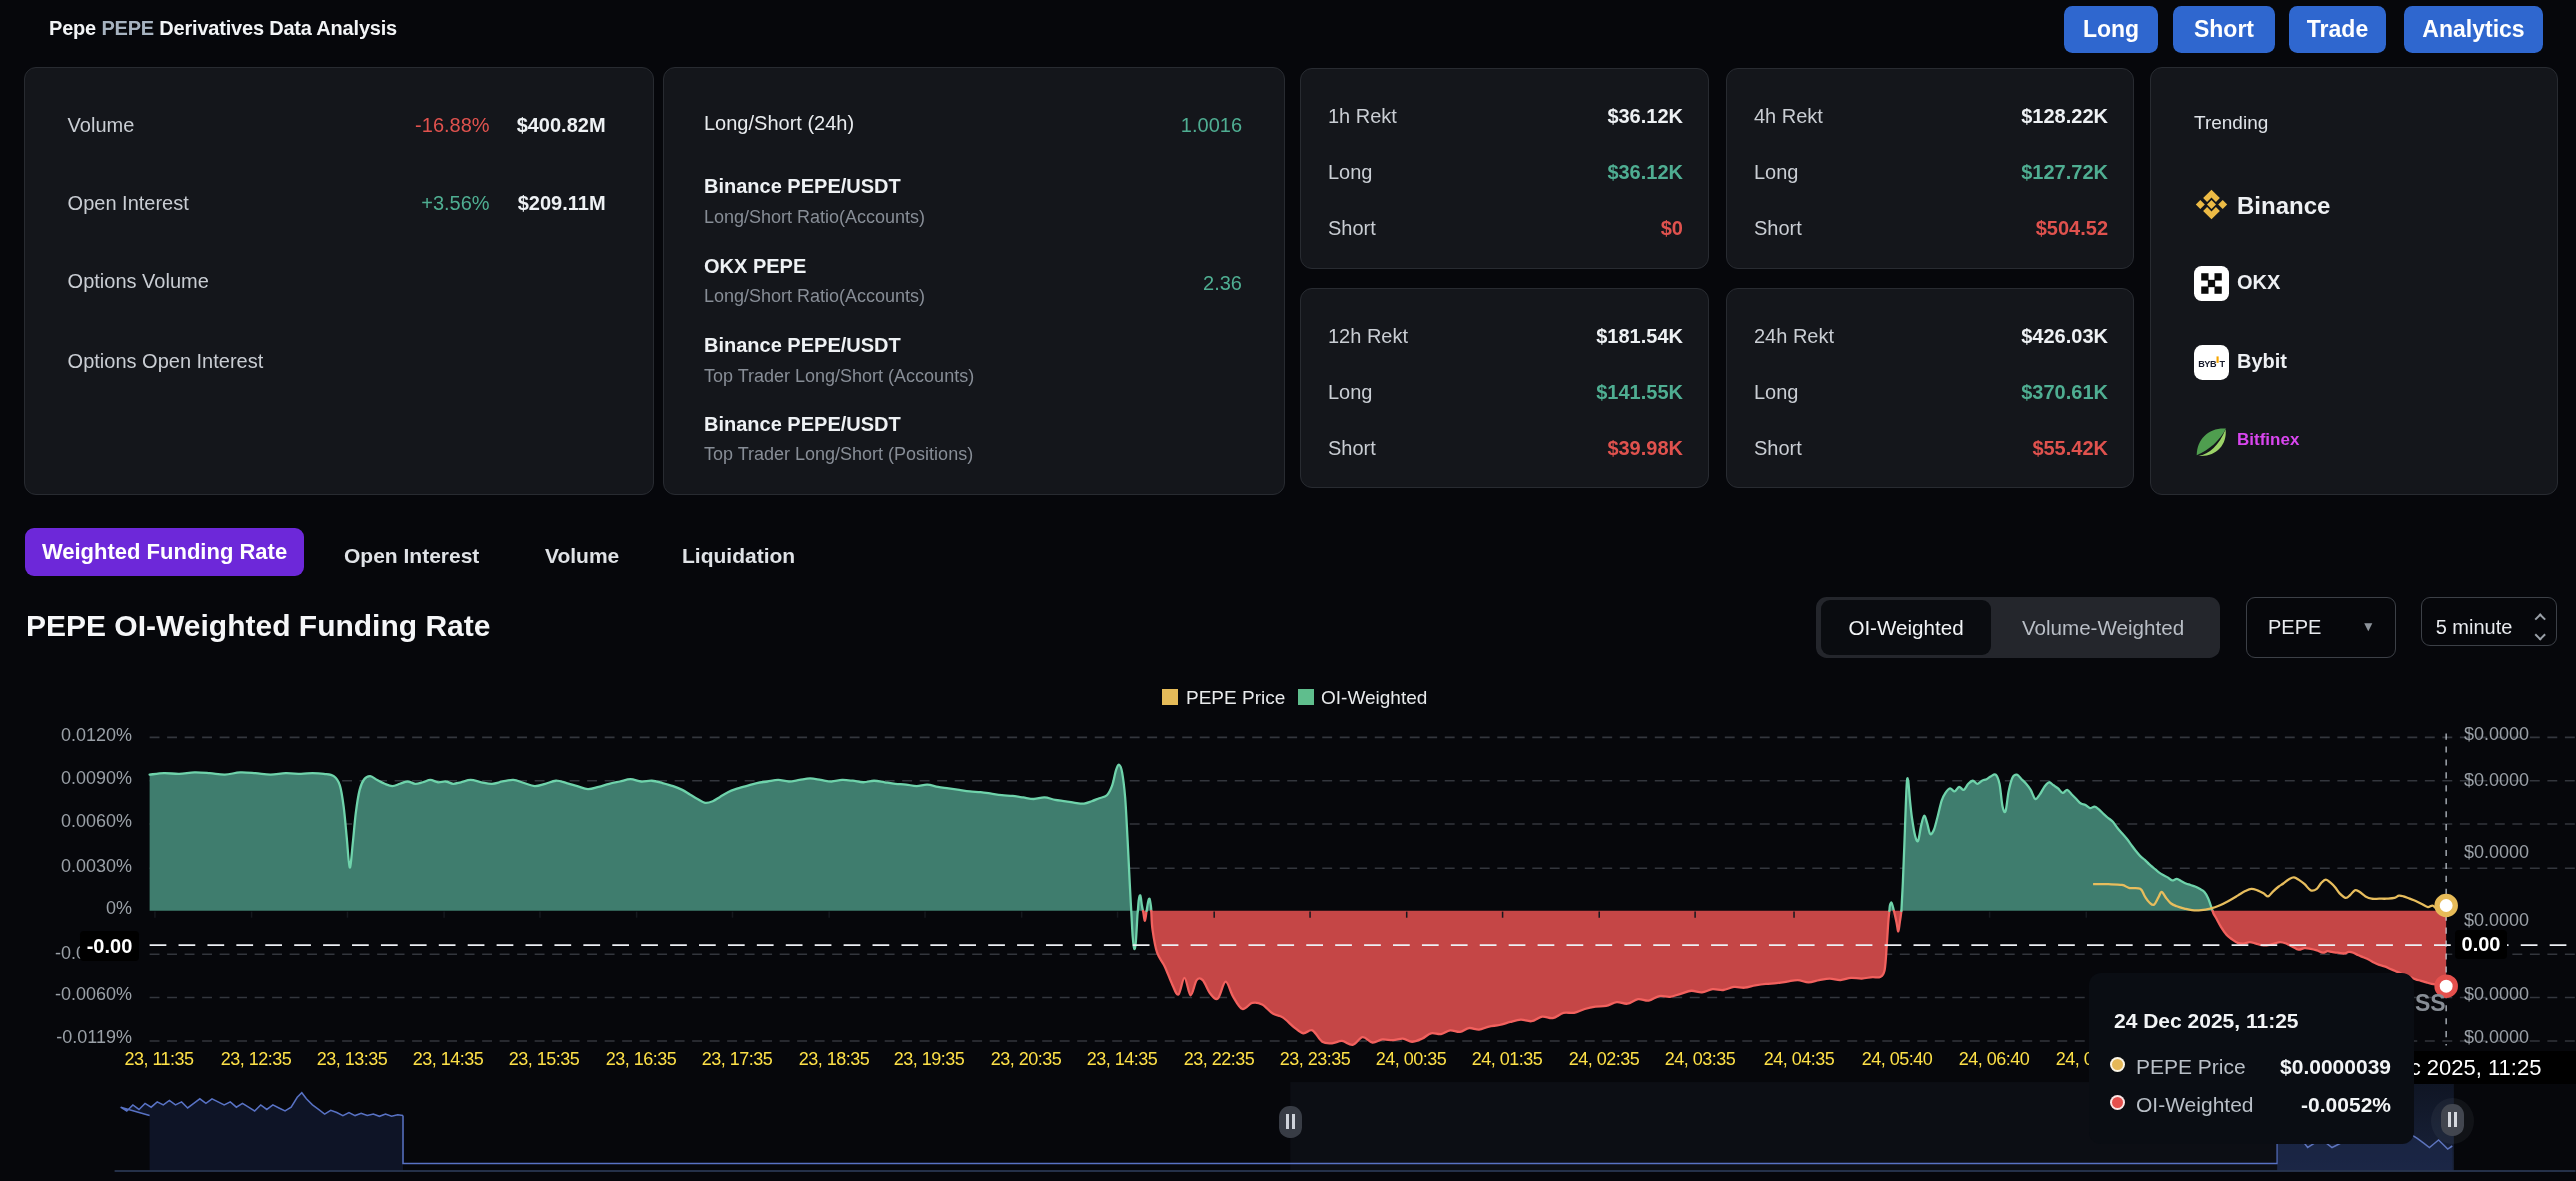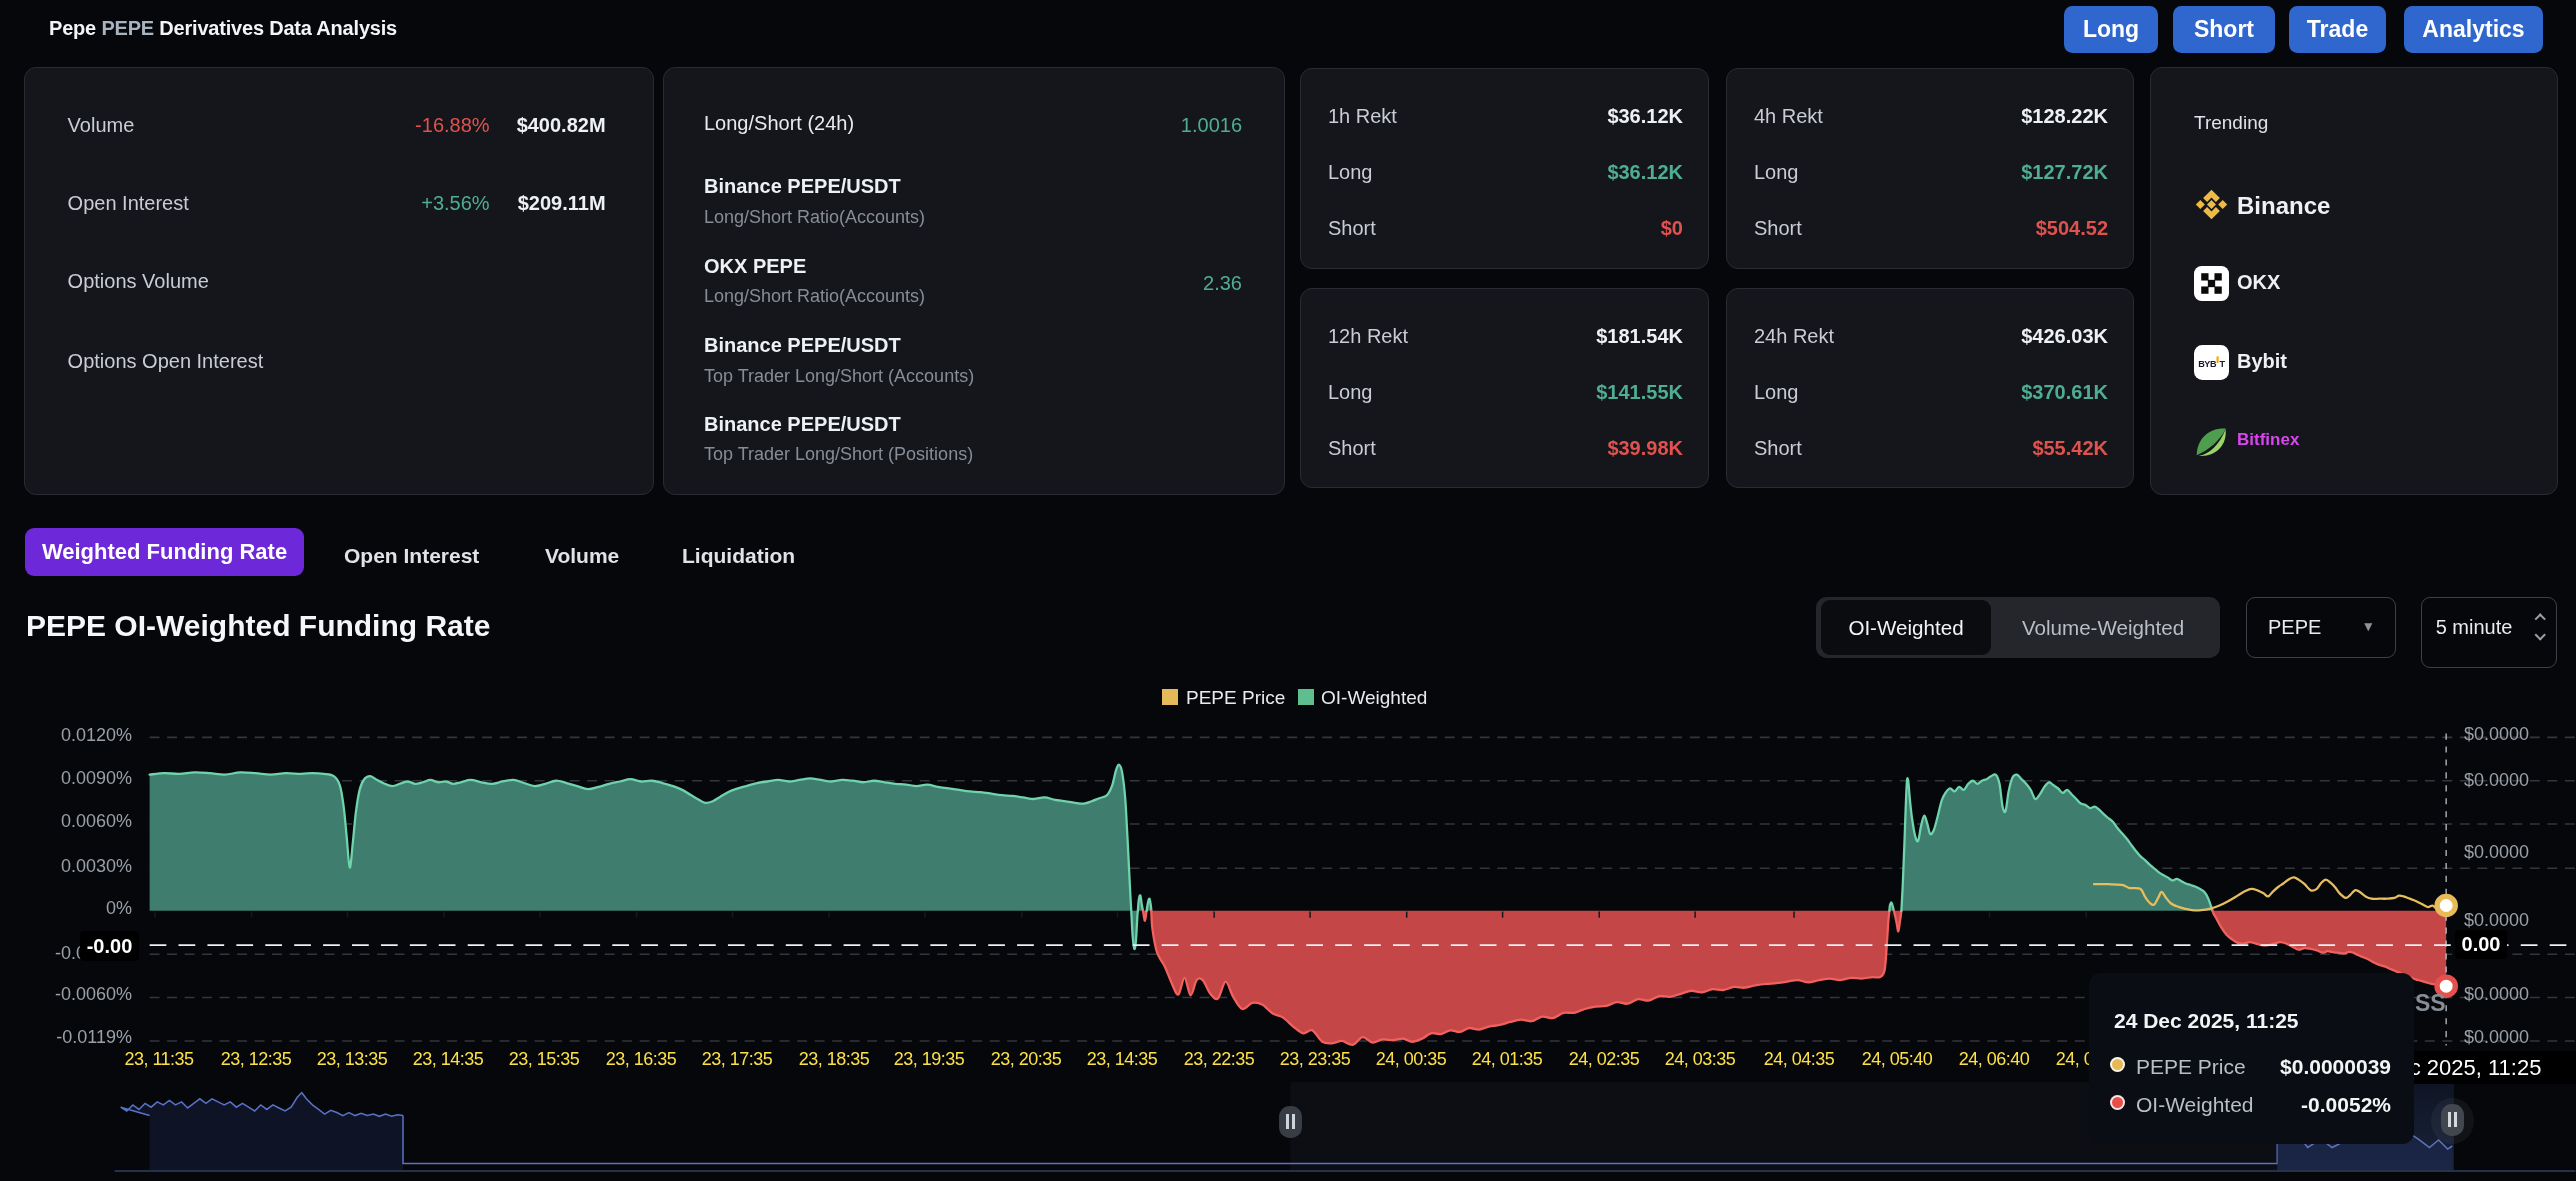--- a/index.html
+++ b/index.html
@@ -181,21 +181,21 @@
     <div class="abs" style="left:545px; top:544px; color:#dfe2e6; font-weight:bold; font-size:21px;">Volume</div>
     <div class="abs" style="left:682px; top:544px; color:#dfe2e6; font-weight:bold; font-size:21px;">Liquidation</div>
 <div class="abs" style="left:26px; top:609px; color:#f5f6f8; font-size:30px; font-weight:800;">PEPE OI-Weighted Funding Rate</div>
 <div class="abs" style="left:1816px; top:597px; width:404px; height:61px; background:#24262c; border-radius:10.7px;"></div>
     <div class="abs" style="left:1821px; top:600px; width:170px; height:55px; background:#0a0c10; border-radius:9px; color:#f2f4f6; font-size:20.6px; display:flex; align-items:center; justify-content:center;">OI-Weighted</div>
     <div class="abs" style="left:1991px; top:600px; width:224px; height:55px; color:#b9bec6; font-size:20.6px; display:flex; align-items:center; justify-content:center;">Volume-Weighted</div>
     <div class="abs" style="left:2246px; top:597px; width:150px; height:61px; border:1.5px solid #3c4047; border-radius:9px;">
       <span style="position:absolute; left:21px; top:18px; color:#e8eaee; font-size:20px;">PEPE</span>
       <span style="position:absolute; right:20px; top:20.6px; color:#8d939b; font-size:13.7px;">▼</span>
     </div>
-    <div class="abs" style="left:2421px; top:597px; width:136px; height:71px; border:1.5px solid #3c4047; border-radius:9px;">
+    <div class="abs" style="left:2421px; top:597px; width:136px; height:49px; border:1.5px solid #3c4047; border-radius:9px;">
       <span style="position:absolute; left:13.7px; top:17.5px; color:#e8eaee; font-size:20px;">5 minute</span>
       <span style="position:absolute; right:12px; top:16.7px; width:8.4px; height:8.4px; border-left:2.3px solid #9aa0a8; border-top:2.3px solid #9aa0a8; transform:rotate(45deg);"></span>
       <span style="position:absolute; right:12px; top:33px; width:8.4px; height:8.4px; border-right:2.3px solid #9aa0a8; border-bottom:2.3px solid #9aa0a8; transform:rotate(45deg);"></span>
     </div>
 <div class="abs" style="left:1162px; top:689px; width:16px; height:16px; background:#e5bb59;"></div>
     <div class="abs" style="left:1186px; top:687px; color:#e8eaec; font-size:19px;">PEPE Price</div>
     <div class="abs" style="left:1298px; top:689px; width:16px; height:16px; background:#5fbe8d;"></div>
     <div class="abs" style="left:1321px; top:687px; color:#e8eaec; font-size:19px;">OI-Weighted</div>
 <div class="axis" style="left:0px; width:132px; text-align:right; top:725px;">0.0120%</div>
     <div class="axis" style="left:0px; width:132px; text-align:right; top:768px;">0.0090%</div>

